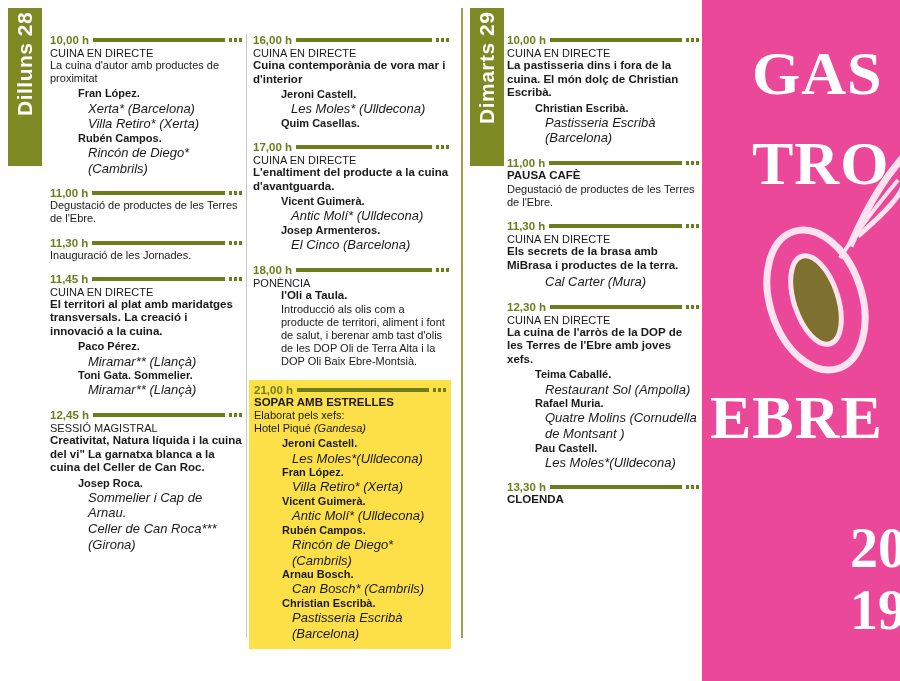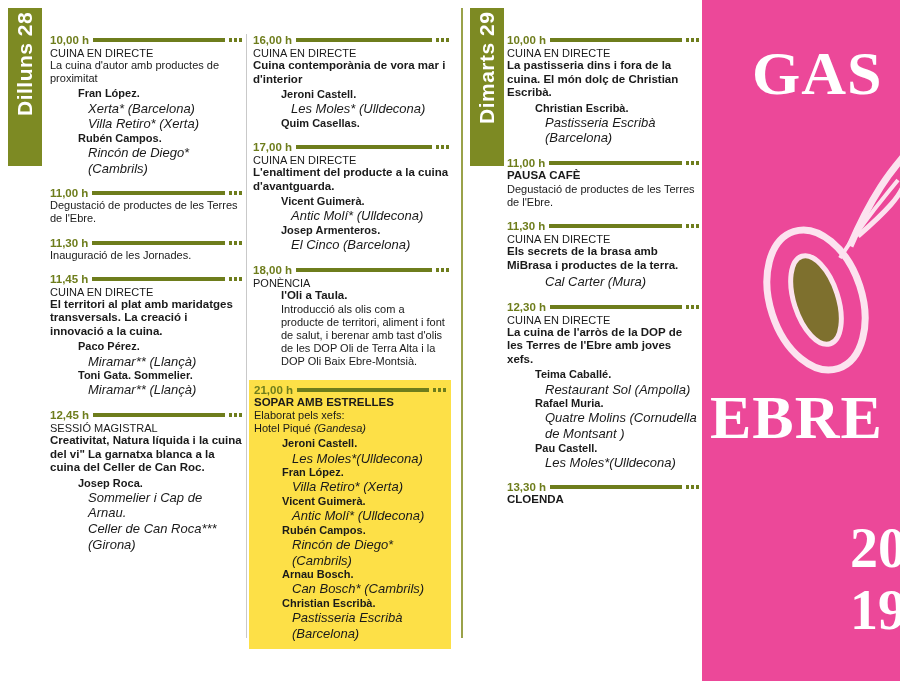--- a/index.html
+++ b/index.html
@@ -442,18 +442,19 @@
 
   <div id="right-panel">
     <svg id="olive-mark" viewBox="0 0 150 260">
       <ellipse cx="62" cy="150" rx="46" ry="72" fill="none" stroke="#ffffff" stroke-width="7" transform="rotate(-18 62 150)"></ellipse>
       <ellipse cx="62" cy="150" rx="22" ry="46" fill="#6b771c" stroke="#ffffff" stroke-width="5" transform="rotate(-18 62 150)"></ellipse>
       <path d="M96 96 C120 40 140 18 150 6" fill="none" stroke="#ffffff" stroke-width="7"></path>
       <path d="M104 86 C134 60 146 46 150 34" fill="none" stroke="#ffffff" stroke-width="5"></path>
       <path d="M86 108 C110 70 128 50 144 30" fill="none" stroke="#ffffff" stroke-width="4"></path>
     </svg>
     <div class="brand-word" id="brand-1">GAS</div>
+    <div class="brand-word" id="brand-2">TRO</div>
     <div class="brand-word" id="brand-3">EBRE</div>
     <div class="year-line" id="year-1">20</div>
     <div class="year-line" id="year-2">19</div>
   </div>
 
 </div>
 
 </body></html>

